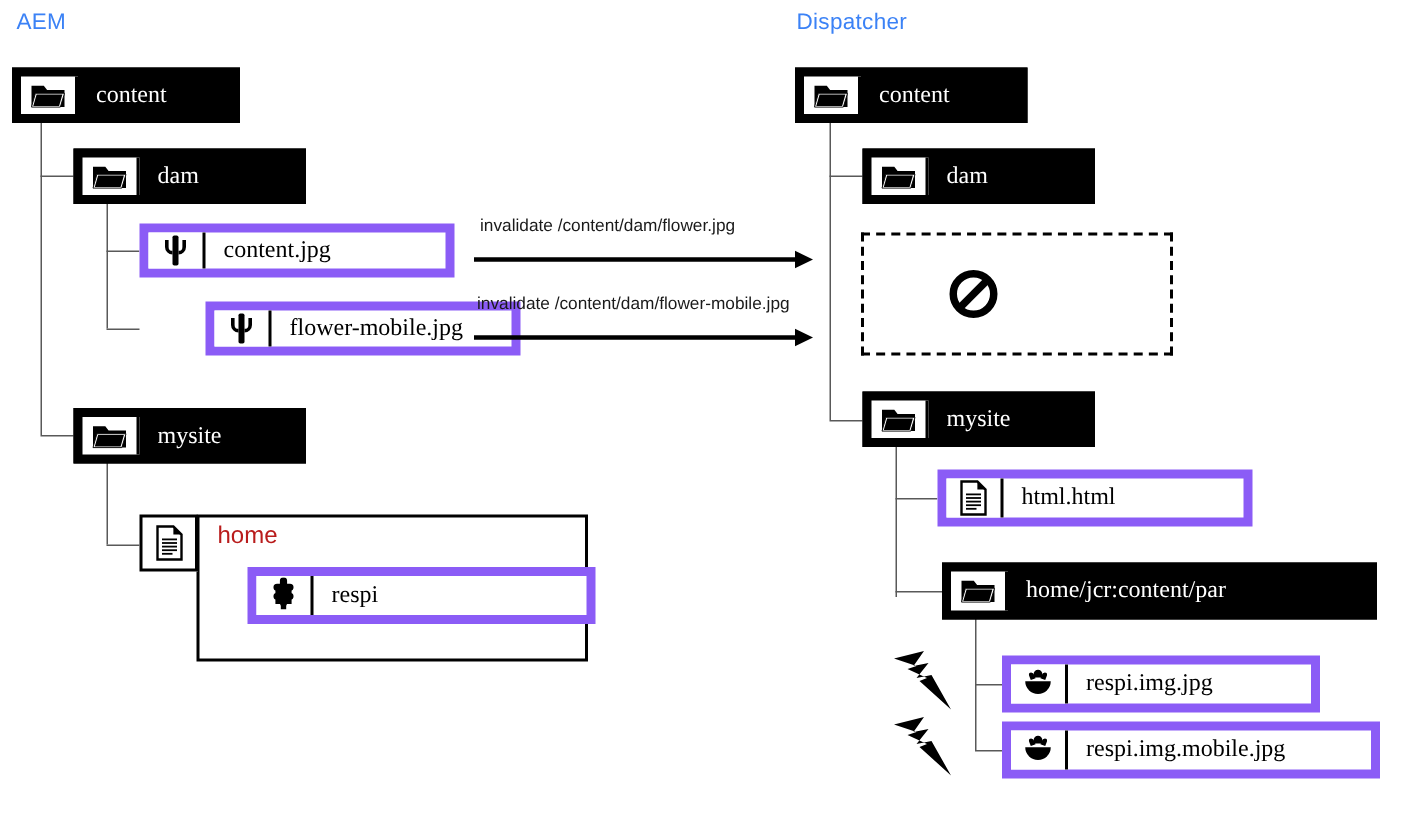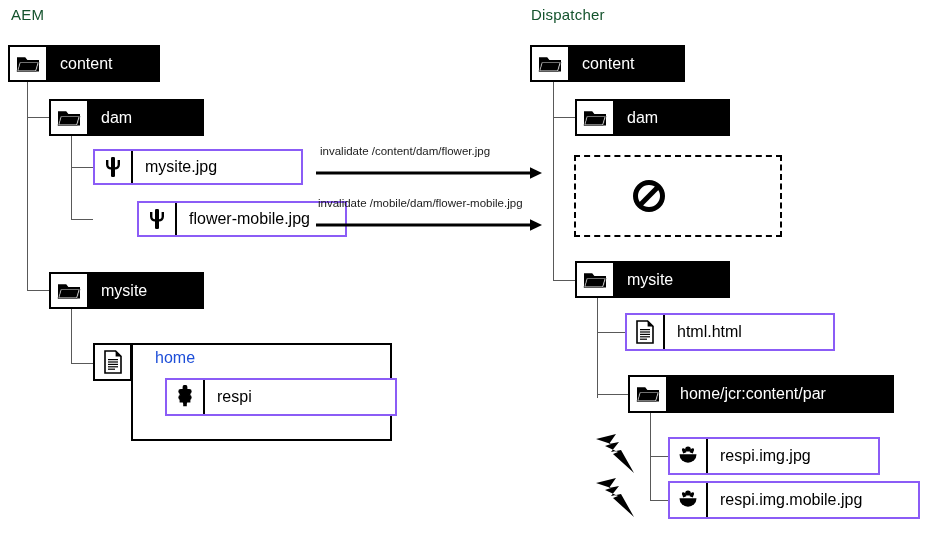--- a/index.html
+++ b/index.html
@@ -16,32 +16,33 @@
     width: 943px;
     height: 545px;
     overflow: hidden;
     background: #ffffff;
   }
   .abs { position: absolute; }
 
   
   .section-title {
     font-size: 15px;
-    color: #14532d;
+    color: #3b82f6;
     letter-spacing: 0.2px;
     white-space: nowrap;
   }
 
   
   .node {
     box-sizing: border-box;
     display: flex;
     align-items: stretch;
-    border: 2px solid #8b5cf6;
-    background: #ffffff;
+    border: 6px solid #8b5cf6;
+    background: #ffffff;
+    font-family: Liberation Serif, serif;
   }
   .node.dark {
     background: #000000;
     border-color: #000000;
   }
   .node .icon-cell {
     box-sizing: border-box;
     width: 38px;
     min-width: 38px;
     background: #ffffff;
@@ -68,23 +69,23 @@
   }
 
   
   .container-node {
     box-sizing: border-box;
     border: 2px solid #000;
     background: #ffffff;
   }
   .container-node .c-label {
     font-size: 16px;
-    padding: 4px 0 0 22px;
+    padding: 4px 0 0 12px;
     white-space: nowrap;
-    color: #1d4ed8;
+    color: #b91c1c;
   }
 
   
   .dashed-box {
     box-sizing: border-box;
     border: 2px dashed #000;
     background: #ffffff;
     display: flex;
     align-items: center;
   }
@@ -144,21 +145,21 @@
   </div>
 
   <div class="abs node" style="left:93px; top:149px; width:210px; height:36px;">
     <div class="icon-cell">
       <svg width="18" height="22" viewBox="0 0 18 22" aria-hidden="true">
         <rect x="7" y="1" width="4" height="20" rx="1.2" fill="#000"></rect>
         <path d="M2 4 h2.4 v4.6 a2.6 2.6 0 0 0 2.6 2.6 v2.4 a5 5 0 0 1 -5 -5 Z" fill="#000"></path>
         <path d="M16 4 h-2.4 v4.6 a2.6 2.6 0 0 1 -2.6 2.6 v2.4 a5 5 0 0 0 5 -5 Z" fill="#000"></path>
       </svg>
     </div>
-    <div class="label-cell">mysite.jpg</div>
+    <div class="label-cell">content.jpg</div>
   </div>
 
   <div class="abs node" style="left:93px; top:201px; width:210px; height:36px;margin-left:44px;">
     <div class="icon-cell">
       <svg width="18" height="22" viewBox="0 0 18 22" aria-hidden="true">
         <rect x="7" y="1" width="4" height="20" rx="1.2" fill="#000"></rect>
         <path d="M2 4 h2.4 v4.6 a2.6 2.6 0 0 0 2.6 2.6 v2.4 a5 5 0 0 1 -5 -5 Z" fill="#000"></path>
         <path d="M16 4 h-2.4 v4.6 a2.6 2.6 0 0 1 -2.6 2.6 v2.4 a5 5 0 0 0 5 -5 Z" fill="#000"></path>
       </svg>
     </div>
@@ -207,21 +208,21 @@
   </div>
 
   <div class="abs arrow-label" style="left:320px; top:145px;text-align:right;">invalidate /content/dam/flower.jpg</div>
   <div class="abs" style="left:316px; top:166px;">
     <svg width="228" height="14" viewBox="0 0 228 14" aria-hidden="true">
       <line x1="0" y1="7" x2="214" y2="7" stroke="#000" stroke-width="3"></line>
       <path d="M214 1.2 L226 7 L214 12.8 Z" fill="#000"></path>
     </svg>
   </div>
 
-  <div class="abs arrow-label" style="left:318px; top:197px;">invalidate /mobile/dam/flower-mobile.jpg</div>
+  <div class="abs arrow-label" style="left:318px; top:197px;">invalidate /content/dam/flower-mobile.jpg</div>
   <div class="abs" style="left:316px; top:218px;">
     <svg width="228" height="14" viewBox="0 0 228 14" aria-hidden="true">
       <line x1="0" y1="7" x2="214" y2="7" stroke="#000" stroke-width="3"></line>
       <path d="M214 1.2 L226 7 L214 12.8 Z" fill="#000"></path>
     </svg>
   </div>
 
   <div class="abs vline" style="left:553px; top:82px; height:198px;"></div>
   <div class="abs hline" style="left:553px; top:117px; width:22px;"></div>
   <div class="abs hline" style="left:553px; top:280px; width:22px;"></div>
@@ -286,21 +287,21 @@
           <rect x="5" y="11.4" width="10" height="1.2"></rect>
           <rect x="5" y="13.8" width="10" height="1.2"></rect>
           <rect x="5" y="16.2" width="10" height="1.2"></rect>
           <rect x="5" y="18.6" width="7" height="1.2"></rect>
         </g>
       </svg>
     </div>
     <div class="label-cell">html.html</div>
   </div>
 
-  <div class="abs node dark" style="left:628px; top:375px; width:266px; height:38px;">
+  <div class="abs node dark" style="left:628px; top:375px; width:290px; height:38px;">
     <div class="icon-cell">
       <svg width="24" height="20" viewBox="0 0 24 20" aria-hidden="true">
         <path d="M1 3.2 H9.2 L11.4 6.0 H23 V17.4 H1 Z" fill="#000"></path>
         <path d="M3.6 8.2 H23 L20.2 17.4 H1 Z" fill="#fff" stroke="#000" stroke-width="0.6"></path>
         <path d="M4.4 9.0 H21.6 L19.4 16.6 H2.2 Z" fill="#000"></path>
       </svg>
     </div>
     <div class="label-cell">home/jcr:content/par</div>
   </div>
 

